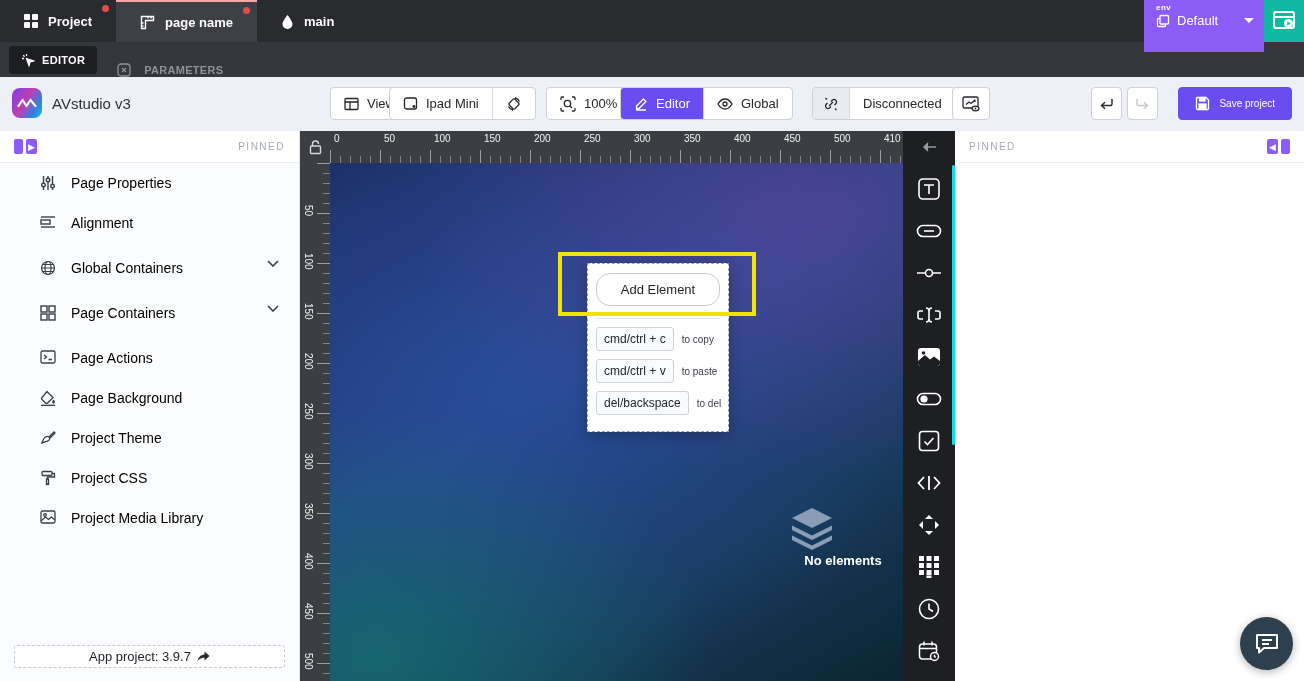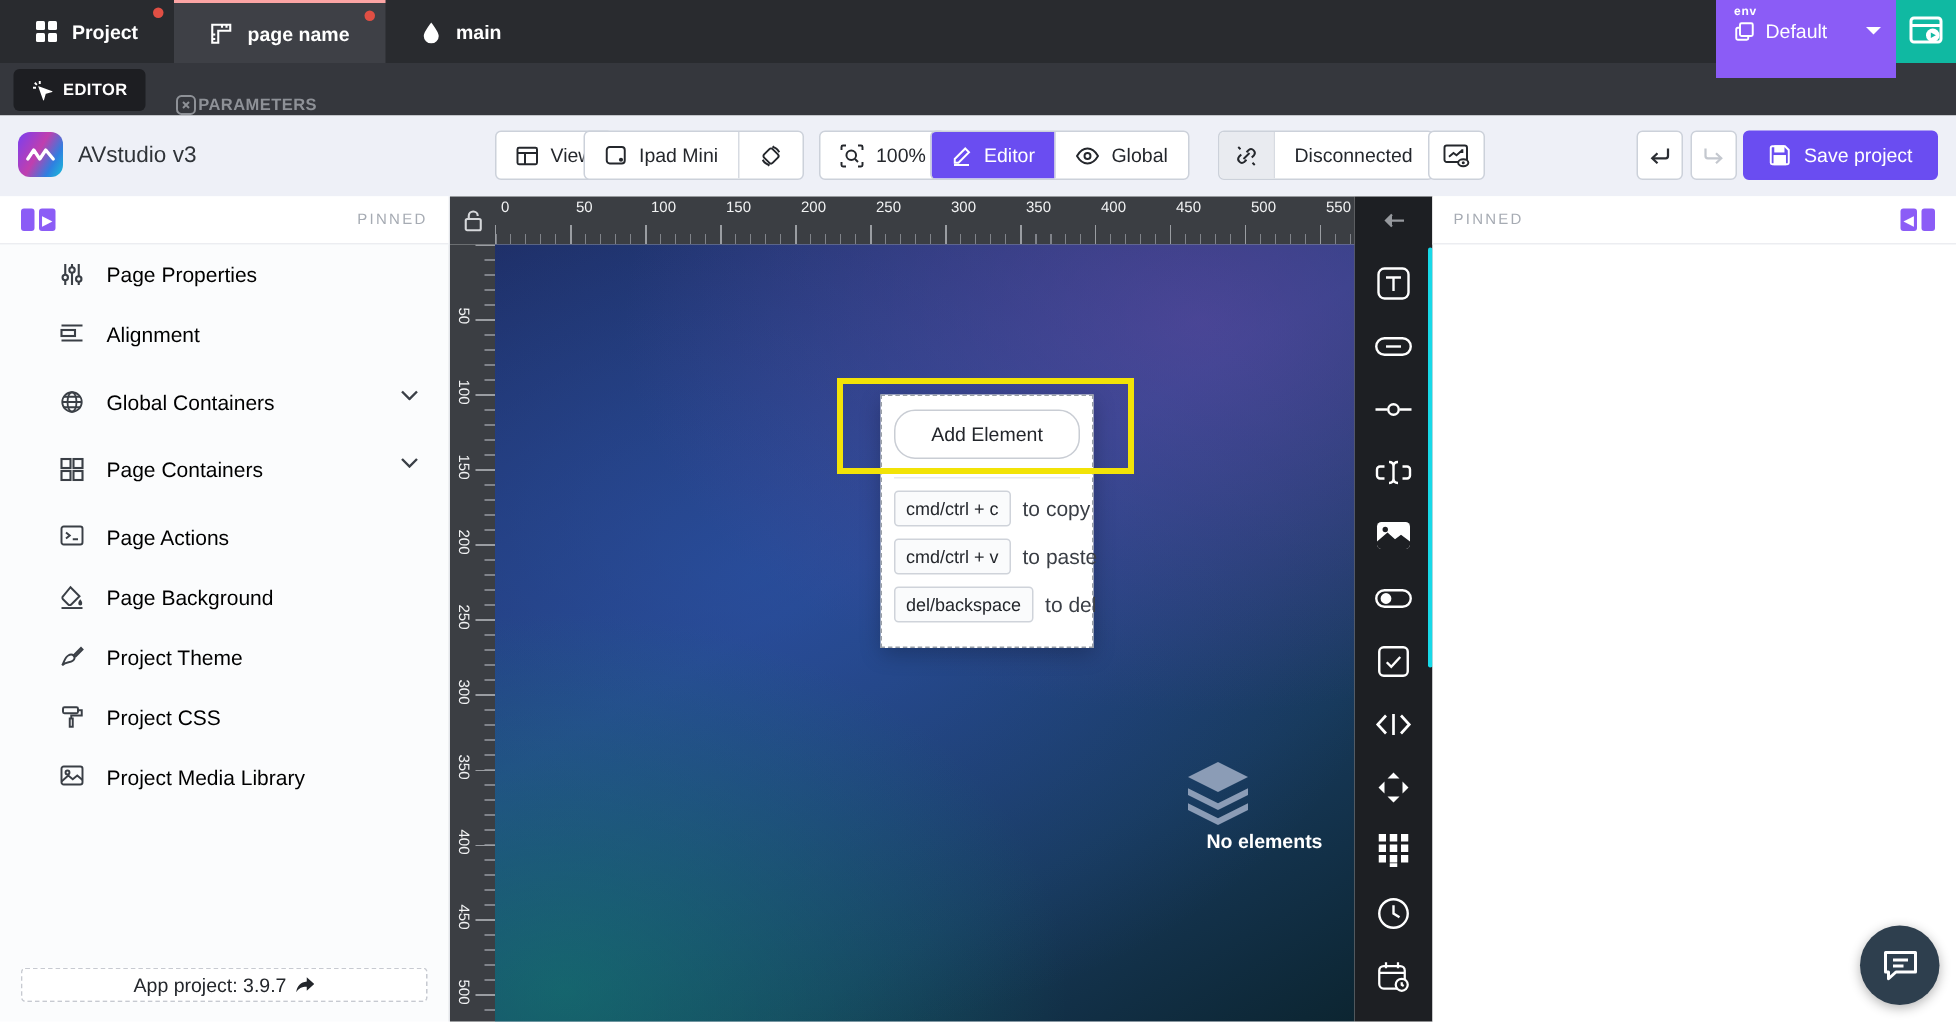--- a/index.html
+++ b/index.html
@@ -13,34 +13,34 @@
   .tab .reddot { position:absolute; top:5px; right:7px; width:7px; height:7px; border-radius:50%; background:#e04f44; }
   .envbox { position:absolute; right:40px; top:0; width:120px; height:52px; background:#8b5cf6; color:#fff; padding:3px 10px 0 12px; cursor:pointer; }
   .envbox .env-tag { font-size:8px; font-weight:700; letter-spacing:.5px; }
   .envbox .env-row { display:flex; align-items:center; gap:7px; margin-top:1px; font-size:13px; }
   .caret { width:0; height:0; border-left:5px solid transparent; border-right:5px solid transparent; border-top:5px solid #fff; margin-left:auto; }
   .runbox { position:absolute; right:0; top:0; width:40px; height:42px; background:#10b9a2; display:flex; align-items:center; justify-content:center; cursor:pointer; }
 
   
   .modebar { height:35px; background:#35373d; display:flex; align-items:center; gap:20px; padding-left:9px; }
   .editor-chip { display:flex; align-items:center; gap:7px; background:#1d1e22; color:#fff; font-size:11px; font-weight:700; padding:7px 12px; border-radius:4px; letter-spacing:.3px; cursor:pointer; }
-  .params-chip { display:flex; align-items:center; gap:1px; color:#8e9197; font-size:11px; font-weight:700; letter-spacing:.3px; cursor:pointer;margin-top:21px; }
+  .params-chip { display:flex; align-items:center; gap:13px; color:#8e9197; font-size:11px; font-weight:700; letter-spacing:.3px; cursor:pointer;margin-top:21px; }
 
   
   .toolbar { position:relative; height:72px; background:#eef0f7; border-bottom:1px solid #d9dce3; }
   .brand { position:absolute; left:12px; top:11px; display:flex; align-items:center; gap:10px; }
   .logo { width:30px; height:30px; border-radius:8px; background:linear-gradient(120deg,#7a3ff0 0%,#c03fae 45%,#2f7fe0 75%,#19c0d8 100%); display:flex; align-items:center; justify-content:center; }
   .brand-name { font-size:15px; color:#2f3338; }
   .tbtn { position:absolute; top:10px; height:33px; display:flex; align-items:center; gap:8px; background:#fff; border:1px solid #ccd1da; border-radius:4px; padding:0 13px; font-size:13px; color:#24272c; cursor:pointer; }
   .tgroup { position:absolute; top:10px; height:33px; display:flex; align-items:stretch; background:#fff; border:1px solid #ccd1da; border-radius:4px; overflow:hidden; }
   .tgroup .seg { display:flex; align-items:center; gap:8px; padding:0 13px; font-size:13px; color:#24272c; cursor:pointer; }
   .tgroup .seg + .seg { border-left:1px solid #d7dbe2; }
   .seg.purple { background:#6a4df1; color:#fff; }
   .seg.graybg { background:#e9ebf0; padding:0 10px; }
-  .save-btn { position:absolute; top:10px; right:12px; height:33px; display:flex; align-items:center; gap:9px; background:#6a4df1; border:1px solid #6a4df1; border-radius:4px; padding:0 16px; font-size:13px; color:#fff; cursor:pointer; }
+  .save-btn { position:absolute; top:10px; right:12px; height:33px; display:flex; align-items:center; gap:9px; background:#6a4df1; border:1px solid #6a4df1; border-radius:4px; padding:0 16px; font-size:10px; color:#fff; cursor:pointer; }
   .undo-btn,.redo-btn { position:absolute; top:10px; width:31px; height:33px; background:#fff; border:1px solid #ccd1da; border-radius:4px; display:flex; align-items:center; justify-content:center; cursor:pointer; }
   .undo-btn { right:182px; color:#2b2e33; }
   .redo-btn { right:146px; color:#c4c8cf; }
 
   
   .main { position:absolute; top:131px; left:0; right:0; bottom:0; background:#fff; }
 
   
   .sidebar { position:absolute; left:0; top:0; width:300px; bottom:0; background:#fbfcfd; border-right:1px solid #e3e5ea; }
   .panel-head { height:32px; border-bottom:1px solid #ecedf1; display:flex; align-items:center; justify-content:space-between; padding:0 14px; background:#fff; }
@@ -71,21 +71,21 @@
       radial-gradient(620px 420px at 82% 10%, rgba(104,74,168,.55), rgba(104,74,168,0) 62%),
       radial-gradient(560px 420px at 8% 96%, rgba(17,128,112,.6), rgba(17,128,112,0) 60%),
       radial-gradient(640px 460px at 30% 42%, rgba(45,88,178,.55), rgba(45,88,178,0) 68%),
       linear-gradient(150deg,#1d2b60 0%,#24407e 42%,#17395a 74%,#0c2531 100%);
   }
   .popup { position:absolute; left:257px; top:100px; width:142px; height:169px; background:#fff; border:1px dashed #9aa0a8; box-shadow:0 4px 14px rgba(0,0,0,.25); }
   .add-el-btn { display:block; width:124px; height:33px; margin:9px auto 0; background:#fff; border:1px solid #c9cdd4; border-radius:14px; font-size:13px; color:#23262b; font-family:"Liberation Sans",sans-serif; cursor:pointer; }
   .popup .div { height:1px; background:#e8eaee; margin:12px 8px 6px; }
   .sc-row { display:flex; align-items:center; gap:8px; margin:8px 0 8px 8px; }
   .sc-row kbd { border:1px solid #cfd3da; background:#fafbfc; border-radius:3px; font-size:12px; padding:4px 7px; color:#23262b; font-family:"Liberation Sans",sans-serif; white-space:nowrap; }
-  .sc-row .act { font-size:14px; color:#3a3e45; white-space:nowrap; }
+  .sc-row .act { font-size:10px; color:#3a3e45; white-space:nowrap; }
   .hl-rect { position:absolute; left:228px; top:89px; width:198px; height:64px; border:4px solid #f2e307; z-index:5; pointer-events:none; }
   .no-elements { position:absolute; left:457px; top:345px; width:112px; text-align:center; }
   .no-elements .txt { margin-top:3px; color:#fff; font-size:13px; font-weight:700; }
 
   
   .elem-toolbar { position:absolute; left:903px; top:0; width:52px; bottom:0; background:#1d1f23; }
   .elem-toolbar .collapse { height:32px; display:flex; align-items:center; justify-content:center; color:#96999e; cursor:pointer; }
   .elem-icons { display:flex; flex-direction:column; align-items:center; padding-top:13px; }
   .eicon { width:26px; height:26px; margin-bottom:16px; color:#fff; display:flex; align-items:center; justify-content:center; cursor:pointer; flex:none; }
   .cyanbar { position:absolute; right:0; top:34px; width:3px; height:280px; background:#17d9e8; border-radius:2px; }
@@ -438,21 +438,21 @@
     <span style="left:54px">50</span>
     <span style="left:104px">100</span>
     <span style="left:154px">150</span>
     <span style="left:204px">200</span>
     <span style="left:254px">250</span>
     <span style="left:304px">300</span>
     <span style="left:354px">350</span>
     <span style="left:404px">400</span>
     <span style="left:454px">450</span>
     <span style="left:504px">500</span>
-    <span style="left:554px">550</span>
+    <span style="left:554px">410</span>
   </div>
 
   <div class="v-ruler">
     <span style="top:42px">50</span>
     <span style="top:90px">100</span>
     <span style="top:140px">150</span>
     <span style="top:190px">200</span>
     <span style="top:240px">250</span>
     <span style="top:290px">300</span>
     <span style="top:340px">350</span>

